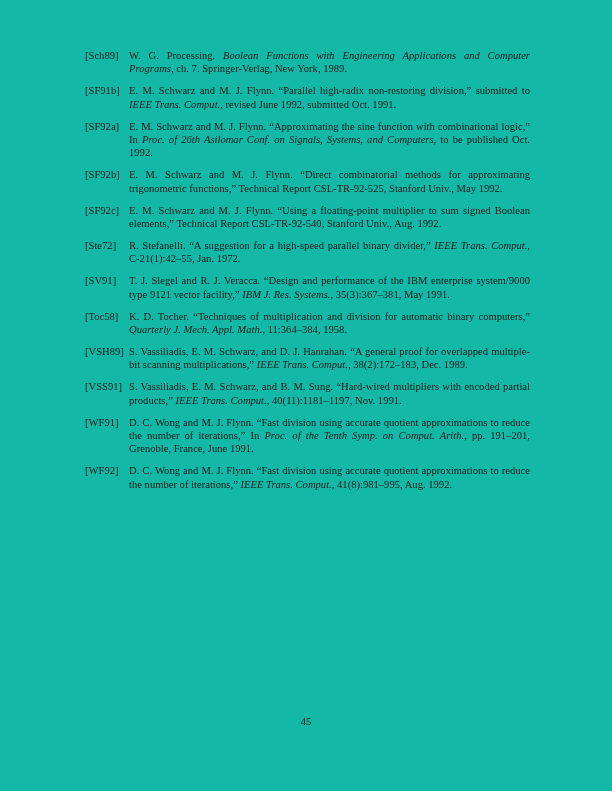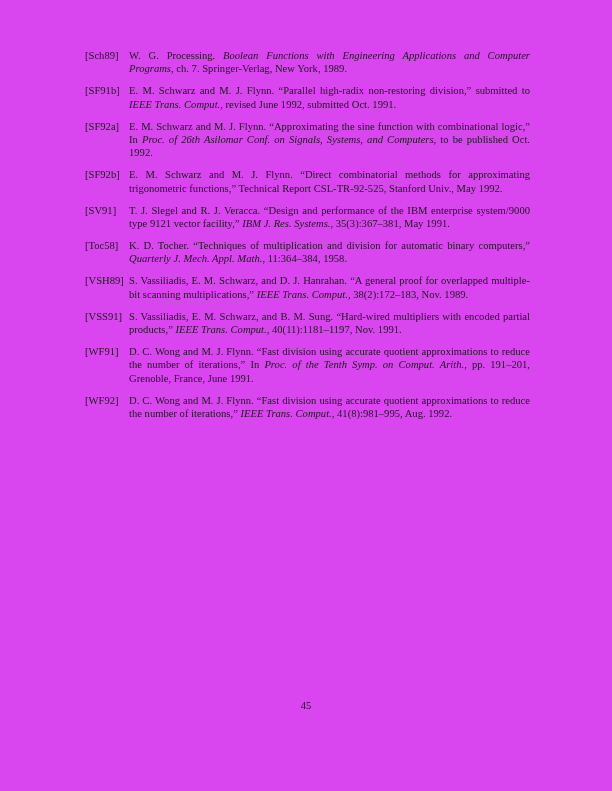--- a/index.html
+++ b/index.html
@@ -8,21 +8,21 @@
     height: 791px;
     background: #fcfbf8;
     position: relative;
     overflow: hidden;
     font-family: "Liberation Serif", "DejaVu Serif", serif;
     color: #1b1b1b;
   }
   .page {
     position: absolute;
     inset: 0;
-    background: #d946ef;
+    background: #14b8a6;
   }
   .references {
     position: absolute;
     left: 85px;
     top: 49px;
     width: 445px;
   }
   .ref-entry {
     display: flex;
     align-items: flex-start;
@@ -34,21 +34,21 @@
     flex: 0 0 44px;
     white-space: nowrap;
   }
   .ref-text {
     flex: 1;
     text-align: justify;
   }
   .ref-text i { font-style: italic; }
   .page-number {
     position: absolute;
-    top: 700px;
+    top: 716px;
     left: 0;
     width: 612px;
     text-align: center;
     font-size: 10.6px;
   }
 </style>
 </head>
 <body>
 
 <div class="page">
@@ -67,36 +67,44 @@
   <div class="ref-entry">
     <span class="ref-key">[SF92a]</span>
     <span class="ref-text"><span>E. M. Schwarz and M. J. Flynn. “Approximating the sine function with combinational logic,” In </span><i>Proc. of 26th Asilomar Conf. on Signals, Systems, and Computers</i><span>, to be published Oct. 1992.</span></span>
   </div>
 
   <div class="ref-entry">
     <span class="ref-key">[SF92b]</span>
     <span class="ref-text"><span>E. M. Schwarz and M. J. Flynn. “Direct combinatorial methods for approximating trigonometric functions,” Technical Report CSL-TR-92-525, Stanford Univ., May 1992.</span></span>
   </div>
 
+  <div class="ref-entry">
+    <span class="ref-key">[SF92c]</span>
+    <span class="ref-text"><span>E. M. Schwarz and M. J. Flynn. “Using a floating-point multiplier to sum signed Boolean elements,” Technical Report CSL-TR-92-540, Stanford Univ., Aug. 1992.</span></span>
+  </div>
 
+  <div class="ref-entry">
+    <span class="ref-key">[Ste72]</span>
+    <span class="ref-text"><span>R. Stefanelli. “A suggestion for a high-speed parallel binary divider,” </span><i>IEEE Trans. Comput.</i><span>, C-21(1):42–55, Jan. 1972.</span></span>
+  </div>
 
   <div class="ref-entry">
     <span class="ref-key">[SV91]</span>
     <span class="ref-text"><span>T. J. Slegel and R. J. Veracca. “Design and performance of the IBM enterprise system/9000 type 9121 vector facility,” </span><i>IBM J. Res. Systems.</i><span>, 35(3):367–381, May 1991.</span></span>
   </div>
 
 
   <div class="ref-entry">
     <span class="ref-key">[Toc58]</span>
     <span class="ref-text"><span>K. D. Tocher. “Techniques of multiplication and division for automatic binary computers,” </span><i>Quarterly J. Mech. Appl. Math.</i><span>, 11:364–384, 1958.</span></span>
   </div>
 
   <div class="ref-entry">
     <span class="ref-key">[VSH89]</span>
-    <span class="ref-text"><span>S. Vassiliadis, E. M. Schwarz, and D. J. Hanrahan. “A general proof for overlapped multiple-bit scanning multiplications,” </span><i>IEEE Trans. Comput.</i><span>, 38(2):172–183, Nov. 1989.</span></span>
+    <span class="ref-text"><span>S. Vassiliadis, E. M. Schwarz, and D. J. Hanrahan. “A general proof for overlapped multiple-bit scanning multiplications,” </span><i>IEEE Trans. Comput.</i><span>, 38(2):172–183, Dec. 1989.</span></span>
   </div>
 
   <div class="ref-entry">
     <span class="ref-key">[VSS91]</span>
     <span class="ref-text"><span>S. Vassiliadis, E. M. Schwarz, and B. M. Sung. “Hard-wired multipliers with encoded partial products,” </span><i>IEEE Trans. Comput.</i><span>, 40(11):1181–1197, Nov. 1991.</span></span>
   </div>
 
 
   <div class="ref-entry">
     <span class="ref-key">[WF91]</span>

